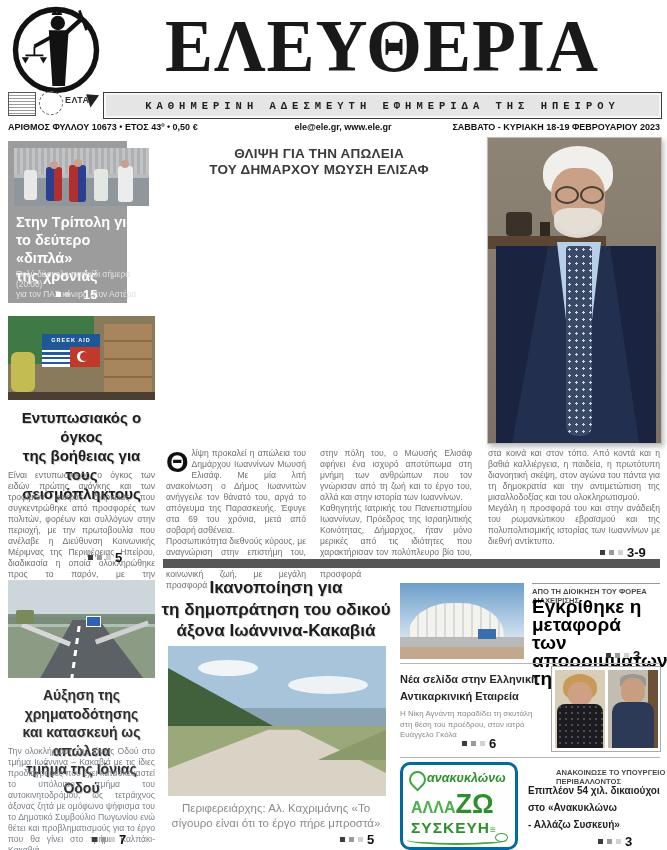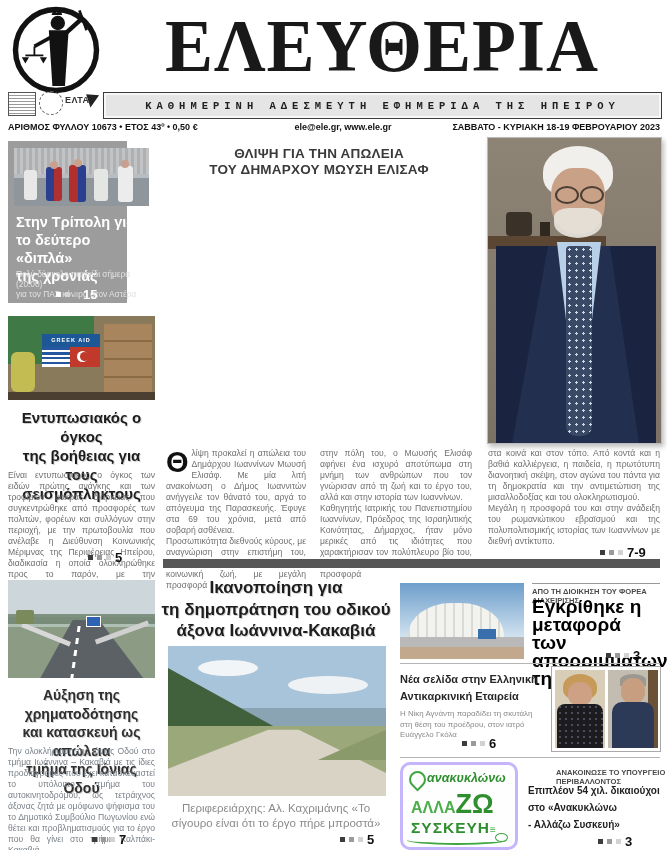--- a/index.html
+++ b/index.html
@@ -27,21 +27,21 @@
   .lead-hl{font-size:49px;line-height:65px;font-weight:bold;letter-spacing:-1px;color:#3f3f3f;
            text-align:right;text-shadow:2px 2px 2px rgba(0,0,0,0.28);}
   .hl-dark{font-weight:bold;color:#1d1d1d;text-shadow:1px 1px 0 rgba(0,0,0,0.18);}
   .bodytxt{font-size:8.6px;line-height:11px;color:#6f6f6f;}
   .dropcap{float:left;font-size:29px;line-height:26px;font-weight:bold;color:#101010;margin:1px 3px 0 0;}
   .divider-bar{background:#565656;}
   .thin-div{background:#b5b5b5;height:1px;}
   .photo{overflow:hidden;position:absolute;}
   .framed{border:1px solid #bcbcbc;box-shadow:2px 3px 5px rgba(0,0,0,0.25);}
   
-  .recycle-box{border:3px solid #c4b5fd;border-radius:10px;background:#fdfefd;}
+  .recycle-box{border:3px solid #0369a1;border-radius:10px;background:#fdfefd;}
   .g1{color:#4cae4c;} .g2{color:#2f8f2f;}
 </style>
 </head>
 <body>
 
 <div class="page">
 
   <div class="abs" style="left:10px;top:5px;width:92px;height:90px;">
     <svg viewBox="0 0 100 100" width="92" height="90">
       <circle cx="50" cy="50" r="45" fill="none" stroke="#121212" stroke-width="6"></circle>
@@ -168,21 +168,21 @@
 Προσωπικότητα διεθνούς κύρους, με αναγνώριση στην επιστήμη του, αλλά και στην πολιτική και την κοινωνική ζωή, με μεγάλη προσφορά</span>
   </div>
   <div class="abs bodytxt just preline" style="left:320px;top:448px;width:152px;height:106px;">στην πόλη του, ο Μωυσής Ελισάφ αφήνει ένα ισχυρό αποτύπωμα στη μνήμη των ανθρώπων που τον γνώρισαν από τη ζωή και το έργο του, αλλά και στην ιστορία των Ιωαννίνων.
 Καθηγητής Ιατρικής του Πανεπιστημίου Ιωαννίνων, Πρόεδρος της Ισραηλιτικής Κοινότητας, Δήμαρχος, ήταν μόνο μερικές από τις ιδιότητες που χαρακτήρισαν τον πολύπλευρο βίο του, η ταυτότητα του οποίου ήταν πάντα η προσφορά</div>
   <div class="abs bodytxt just preline" style="left:488px;top:448px;width:172px;height:96px;">στα κοινά και στον τόπο. Από κοντά και η βαθιά καλλιέργεια, η παιδεία, η πρωτότυπη διανοητική σκέψη, στον αγώνα του πάντα για τη δημοκρατία και την αντιμετώπιση της μισαλλοδοξίας και του ολοκληρωτισμού.
 Μεγάλη η προσφορά του και στην ανάδειξη του ρωμανιώτικου εβραϊσμού και της πολυπολιτισμικής ιστορίας των Ιωαννίνων με διεθνή αντίκτυπο.</div>
   <div class="marker abs" style="left:600px;top:545px;">
     <span class="sq s1"></span>
       <span class="sq s2"></span>
       <span class="sq s3"></span>
-    <b>7-9</b>
+    <b>3-9</b>
   </div>
 
   <div class="abs divider-bar" style="left:163px;top:559px;width:497px;height:9px;"></div>
 
   <div class="abs preline hl-dark" style="left:160px;top:577px;width:232px;font-size:17px;line-height:21.5px;text-align:center;">Ικανοποίηση για
 τη δημοπράτηση του οδικού
 άξονα Ιωάννινα-Κακαβιά</div>
   <div class="photo" style="left:168px;top:646px;width:218px;height:150px;background:#a8c4da;">
     <div class="abs" style="left:30px;top:14px;width:60px;height:16px;background:#f2f5f7;border-radius:50%;"></div>
     <div class="abs" style="left:120px;top:30px;width:80px;height:18px;background:#eef2f5;border-radius:50%;"></div>

